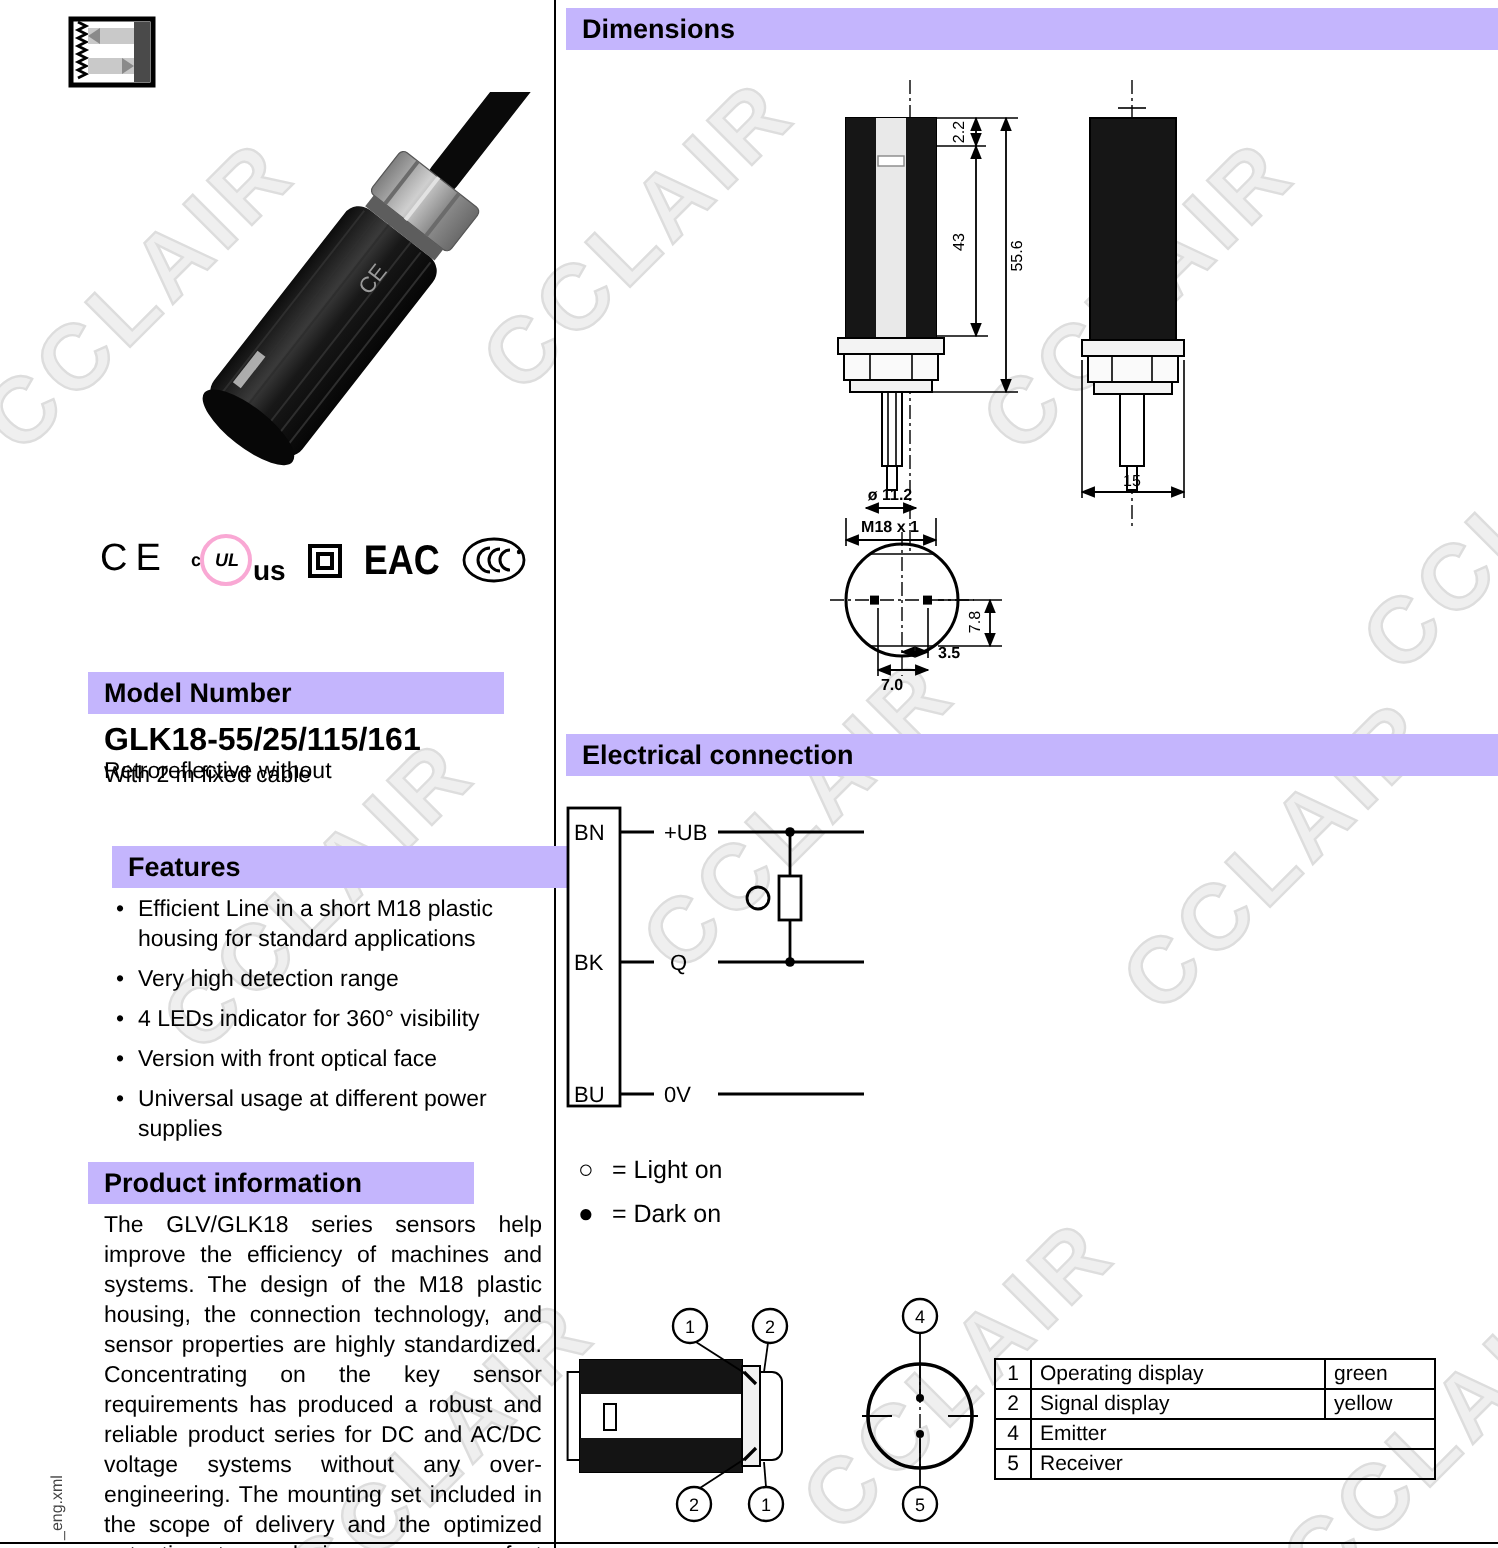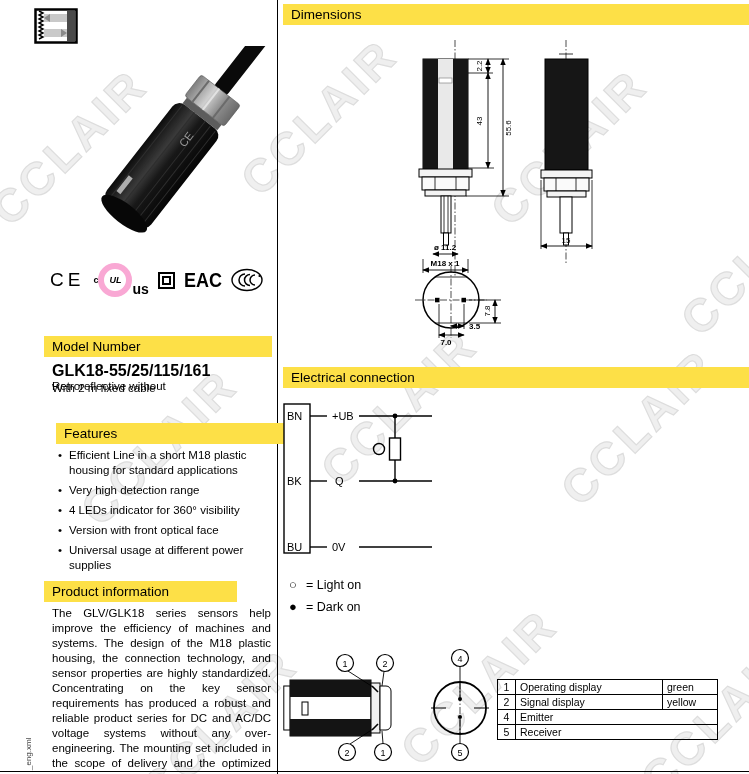--- a/index.html
+++ b/index.html
@@ -2,38 +2,38 @@
 <html><head>
 <meta charset="utf-8">
 <style>
   html,body{margin:0;padding:0;background:#fff;}
   .page{position:relative;width:749px;height:774px;background:#fff;overflow:hidden;
         font-family:"Liberation Sans","DejaVu Sans",sans-serif;color:#000;}
   .wm{position:absolute;transform:rotate(-45deg);font-size:46px;font-weight:bold;letter-spacing:4px;
       color:#efefef;-webkit-text-stroke:1.2px #dddddd;pointer-events:none;white-space:nowrap;z-index:0;}
   .col-divider{position:absolute;left:277px;top:0;width:1px;height:774px;background:#000;}
   .bottom-rule{position:absolute;left:0;top:771px;width:749px;height:1px;background:#000;}
-  .sec-header{position:absolute;background:#fde047;height:21px;line-height:21px;font-weight:normal;
+  .sec-header{position:absolute;background:#c4b5fd;height:21px;line-height:21px;font-weight:bold;
               font-size:13.5px;padding-left:8px;box-sizing:border-box;z-index:2;}
   .txt{position:absolute;z-index:2;}
   .model-name{font-size:16px;font-weight:bold;}
   .small{font-size:11.5px;}
   .features-list{position:absolute;left:52px;top:448px;width:220px;margin:0;padding:0;list-style:none;z-index:2;}
   .features-list li{display:flex;font-size:11.5px;line-height:15px;margin-bottom:5px;}
   .features-list .bullet{width:11px;flex:0 0 11px;margin-left:6px;}
   .prod-text{position:absolute;left:52px;top:606px;width:219px;font-size:11.5px;line-height:15px;
              text-align:justify;z-index:2;}
   .vert-note{position:absolute;left:24px;top:770px;transform:rotate(-90deg);transform-origin:0 0;
              font-size:8px;color:#444;white-space:nowrap;z-index:2;}
   .certs{position:absolute;left:50px;top:264px;width:215px;height:32px;display:flex;align-items:center;
          justify-content:space-between;z-index:2;}
   .ce-mark{font-size:19px;letter-spacing:4px;font-weight:500;}
   .ul-mark{display:flex;align-items:center;font-weight:bold;}
   .ul-pre{font-size:9px;font-weight:bold;}
-  .ul-circle{width:22px;height:22px;border:6px solid #f9a8d4;border-radius:50%;display:flex;
+  .ul-circle{width:22px;height:22px;border:2px solid #f9a8d4;border-radius:50%;display:flex;
              align-items:center;justify-content:center;font-size:9px;font-weight:bold;font-style:italic;}
   .ul-post{font-size:14px;font-weight:bold;align-self:flex-end;}
   .sq-mark{width:13px;height:13px;border:2px solid #000;display:flex;align-items:center;justify-content:center;}
   .sq-inner{width:5px;height:5px;border:2px solid #000;}
   .eac-mark{font-size:18px;font-weight:bold;letter-spacing:0;transform:scaleY(1.15);}
   .ccc-mark{position:relative;width:34px;height:24px;}
   .legend-row{position:absolute;display:flex;align-items:center;font-size:12.5px;z-index:2;}
   .legend-sym{width:17px;font-size:13px;font-weight:bold;}
   .ind-table{position:absolute;left:497px;top:679px;width:221px;border-collapse:collapse;z-index:2;
              font-size:10.5px;}
@@ -127,21 +127,21 @@
     <span class="eac-mark">EAC</span>
     <svg class="ccc-mark" width="34" height="24" viewBox="0 0 34 24">
       <ellipse cx="16" cy="12" rx="15" ry="10.5" fill="none" stroke="#000" stroke-width="1.4"></ellipse>
       <path d="M14,6 a6,6 0 1 0 0,12" fill="none" stroke="#000" stroke-width="1.5"></path>
       <path d="M19,6.5 a5.5,5.5 0 1 0 0,11" fill="none" stroke="#000" stroke-width="1.5"></path>
       <path d="M24,7 a5,5 0 1 0 0,10" fill="none" stroke="#000" stroke-width="1.5"></path>
       <circle cx="28.5" cy="8" r="1.1" fill="#000"></circle>
     </svg>
   </div>
 
-  <div class="sec-header" style="left:44px;top:336px;width:228px;">Model Number</div>
+  <div class="sec-header" style="left:44px;top:336px;width:208px;">Model Number</div>
   <div class="txt model-name" style="left:52px;top:362px;">GLK18-55/25/115/161</div>
   <div class="txt small" style="left:52px;top:380px;">Retroreflective without</div>
   <div class="txt small" style="left:52px;top:382px;">With 2 m fixed cable</div>
 
   <div class="sec-header" style="left:56px;top:423px;width:228px;">Features</div>
   <ul class="features-list">
     <li>
       <span class="bullet">•</span>
       <span>Efficient Line in a short M18 plastic housing for standard applications</span>
       </li>

